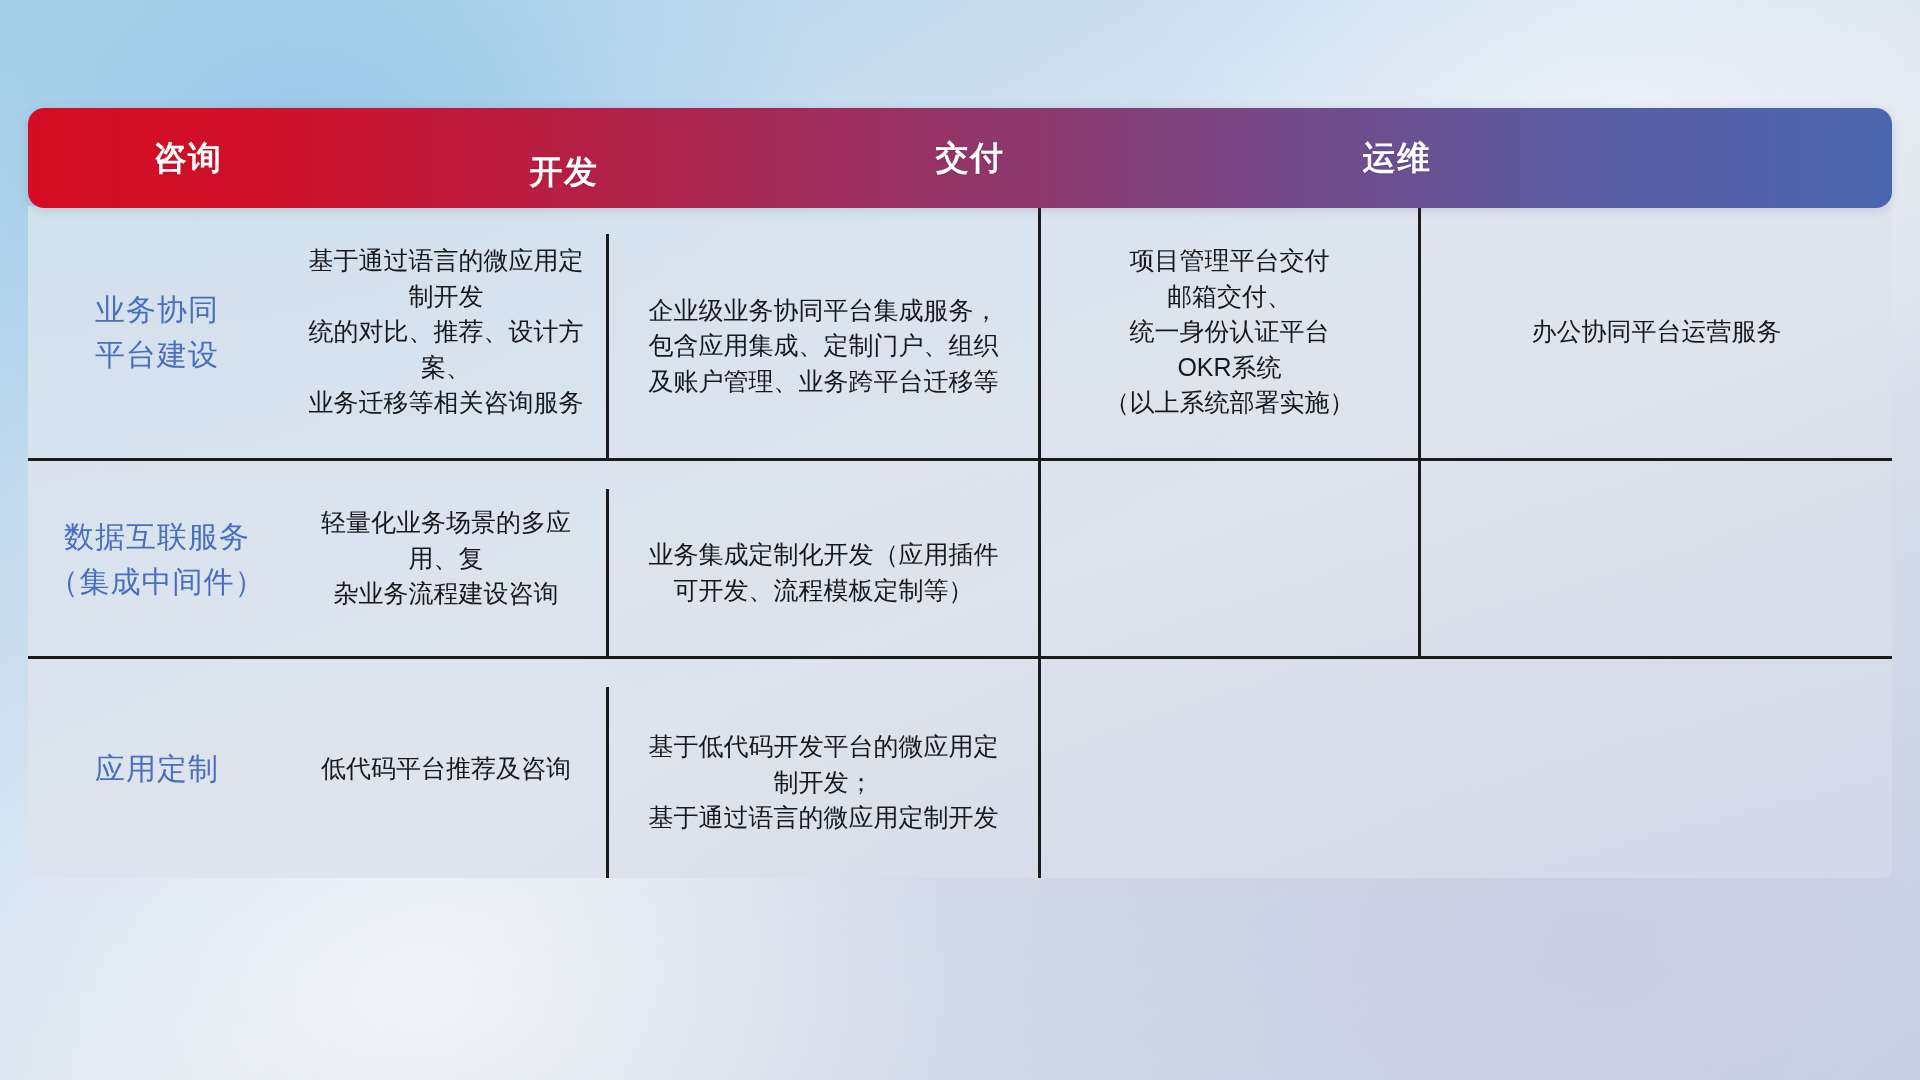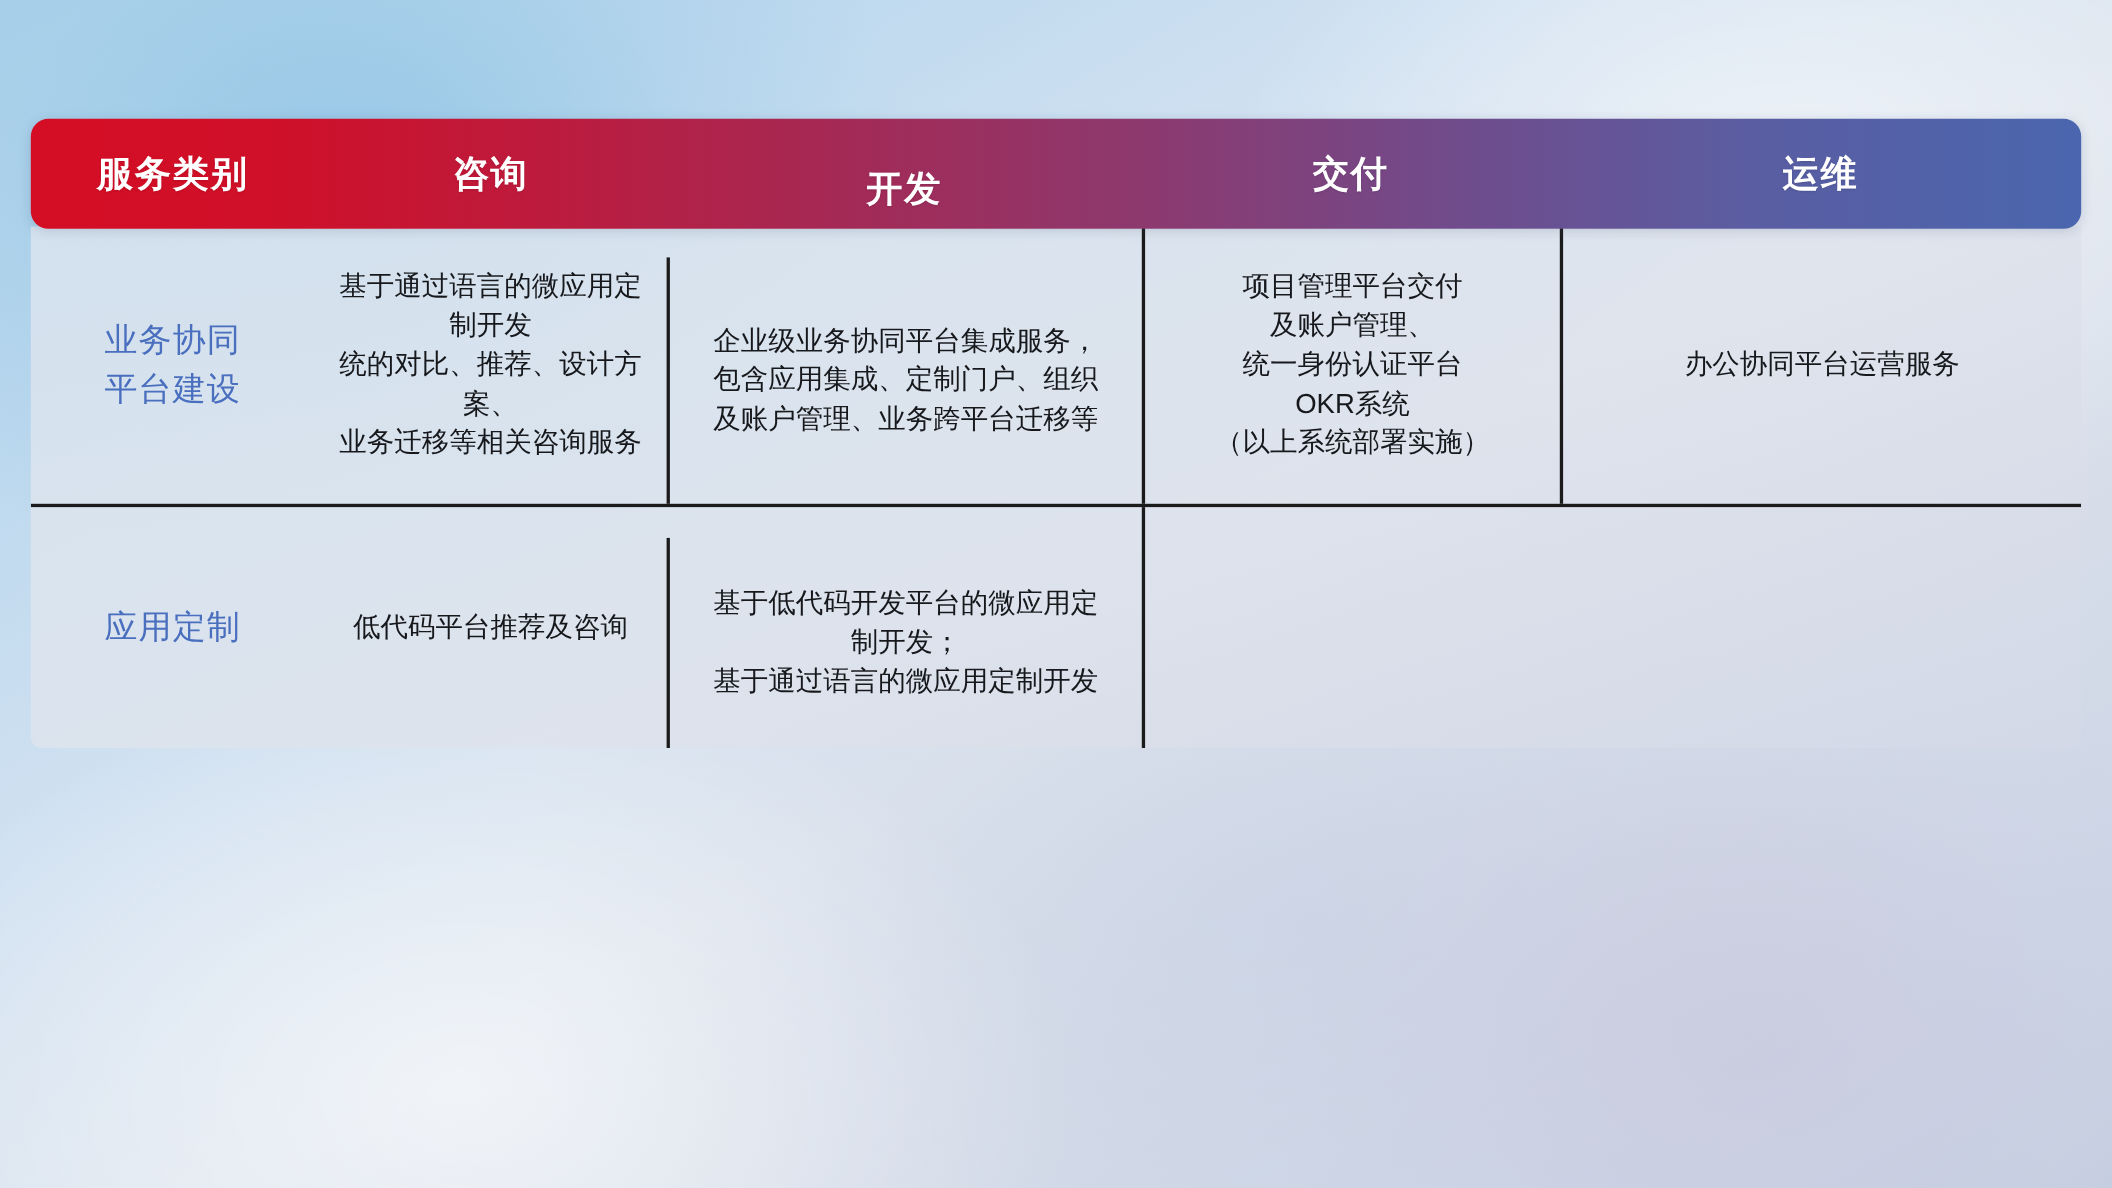--- a/index.html
+++ b/index.html
@@ -138,46 +138,55 @@
   .r3 { height: 222px; }
 </style>
 </head>
 <body>
 
 <div id="page">
 
   <div id="table-wrap">
 
     <div class="thead">
-      <div class="th c0">服务类别</div>
       <div class="th c1">咨询</div>
       <div class="th c2">开发</div>
       <div class="th c3">交付</div>
       <div class="th c4">运维</div>
     </div>
 
     <div class="tbody">
 
       <div class="row r1">
         <div class="cell cat c0">业务协同
 平台建设</div>
         <div class="cell c1">基于通过语言的微应用定制开发
 统的对比、推荐、设计方案、
 业务迁移等相关咨询服务</div>
         <div class="cell vsep c2">企业级业务协同平台集成服务，
 包含应用集成、定制门户、组织
 及账户管理、业务跨平台迁移等</div>
         <div class="cell vsep c3">项目管理平台交付
-及账户管理、
+邮箱交付、
 统一身份认证平台
 OKR系统
 （以上系统部署实施）</div>
         <div class="cell vsep c4">办公协同平台运营服务</div>
       </div>
 
+      <div class="row r2">
+        <div class="cell cat c0">数据互联服务
+（集成中间件）</div>
+        <div class="cell c1">轻量化业务场景的多应用、复
+杂业务流程建设咨询</div>
+        <div class="cell vsep c2">业务集成定制化开发（应用插件
+可开发、流程模板定制等）</div>
+        <div class="cell vsep c3"></div>
+        <div class="cell vsep c4"></div>
+      </div>
 
       <div class="row r3">
         <div class="cell cat c0">应用定制</div>
         <div class="cell c1">低代码平台推荐及咨询</div>
         <div class="cell vsep c2">基于低代码开发平台的微应用定
 制开发；
 基于通过语言的微应用定制开发</div>
         <div class="cell vsep c4"></div>
       </div>
 

